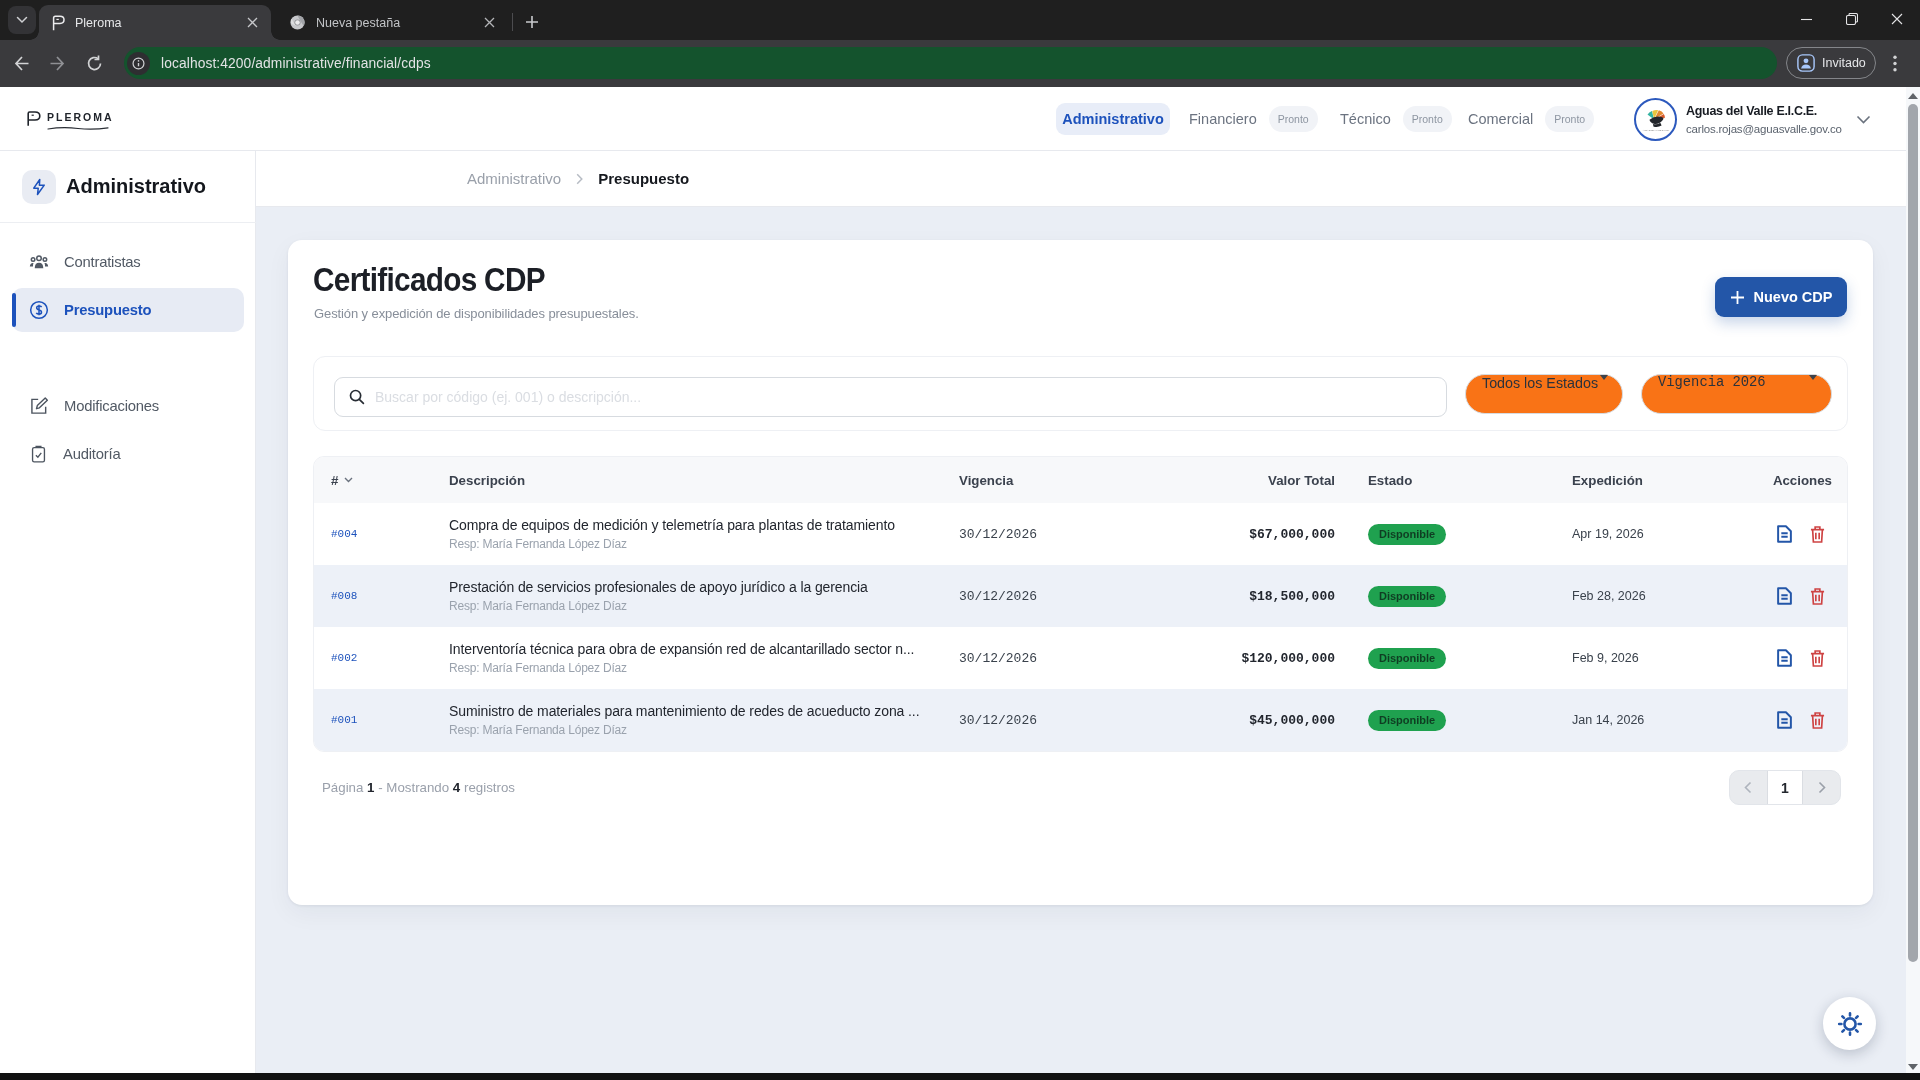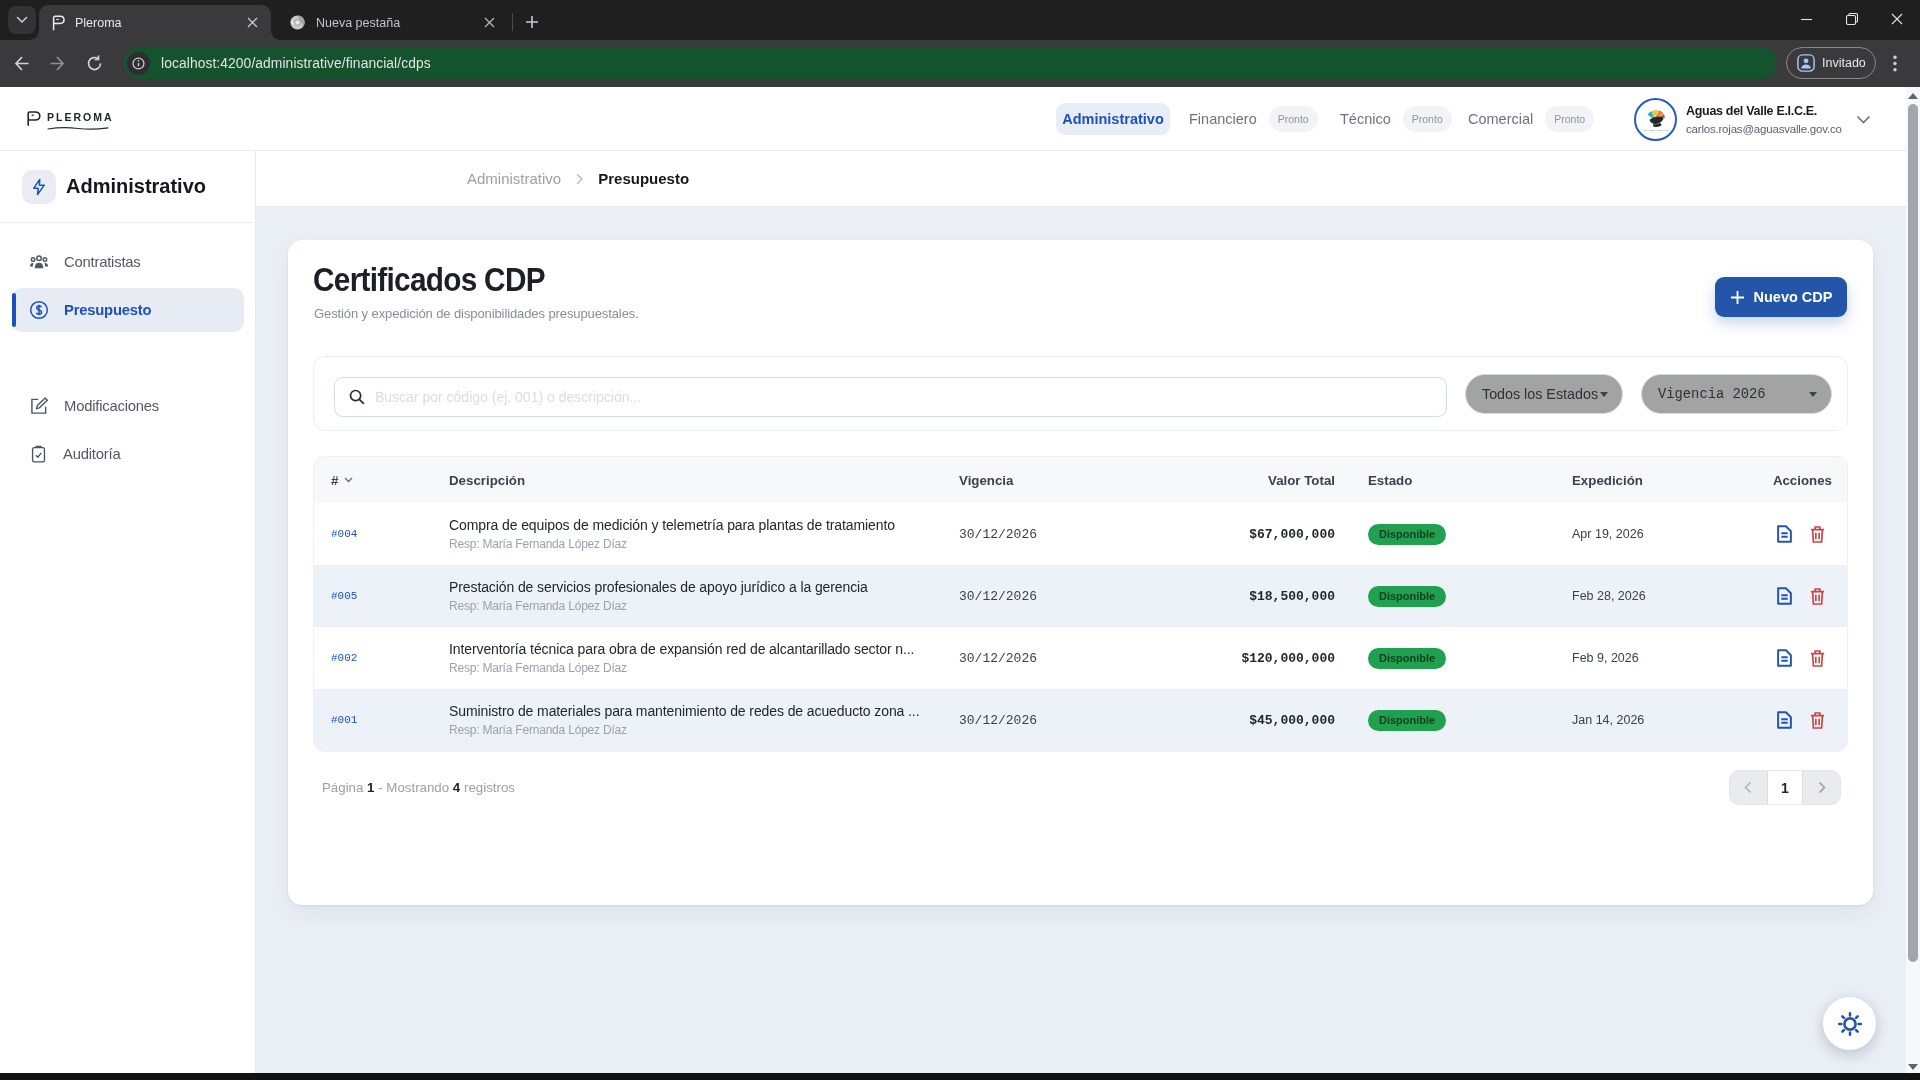--- a/index.html
+++ b/index.html
@@ -45,21 +45,21 @@
 
 #crumb{position:absolute;left:256px;top:151px;width:1664px;height:56px;background:#fff;border-bottom:1px solid #e7e9ee;display:flex;align-items:center;font-size:15px}
 #content{position:absolute;left:256px;top:207px;width:1650px;height:867px;background:#eaeef5}
 #card{position:absolute;left:32px;top:33px;width:1585px;height:665px;background:#fff;border-radius:14px;box-shadow:0 1px 3px rgba(25,35,60,.07),0 8px 24px rgba(25,35,60,.05)}
 #h1{position:absolute;left:25px;top:20px;font-size:34px;font-weight:bold;color:#1c1f26;letter-spacing:-.8px;transform:scaleX(.875);transform-origin:0 0}
 #subtitle{position:absolute;left:26px;top:66px;font-size:13px;color:#878e99;letter-spacing:-.1px}
 #newcdp{position:absolute;left:1427px;top:37px;width:132px;height:40px;background:#2356a8;border-radius:9px;color:#fff;font-size:14.5px;font-weight:bold;display:flex;align-items:center;justify-content:center;box-shadow:0 6px 14px rgba(35,86,168,.25)}
 #filters{position:absolute;left:25px;top:116px;width:1535px;height:75px;border:1px solid #eef0f4;border-radius:12px;background:#fff}
 #search{position:absolute;left:20px;top:20px;width:1113px;height:40px;border:1px solid #d7dbe0;border-radius:9px;display:flex;align-items:center}
 #search .ph{color:#dadde2;font-size:14px;margin-left:10px}
-.select{position:absolute;top:17px;height:40px;border:1px solid #d7dbe0;border-radius:20px;background:#a3a3a3;display:flex;align-items:center;font-size:14.3px;color:#2c323b}
+.select{position:absolute;top:17px;height:40px;border:1px solid #d7dbe0;border-radius:20px;background:#f97316;display:flex;font-size:14.3px;color:#2c323b}
 .caret{width:0;height:0;border-left:4.5px solid transparent;border-right:4.5px solid transparent;border-top:5.5px solid #3c424b;margin-left:auto}
 
 #twrap{position:absolute;left:25px;top:216px;width:1535px;border:1px solid #eef0f4;border-radius:11px;overflow:hidden}
 #thead{height:46px;background:#f7f8fa;display:flex;align-items:center;font-size:13.3px;color:#3b424e;font-weight:bold}
 .trow{height:62px;display:flex;align-items:center;position:relative}
 .trow.alt{background:#edf1f8}
 .cid{position:absolute;left:17px;font-family:"Liberation Mono",monospace;font-size:11px;font-weight:normal;color:#1d52bc}
 .cdesc{position:absolute;left:135px;width:500px}
 .cdesc .t{font-size:14px;color:#22262e;letter-spacing:-.1px}
 .cdesc .r{font-size:12px;color:#9aa2ad;margin-top:4px;letter-spacing:-.2px}
@@ -317,21 +317,21 @@
               <path d="M1.2 17.8 V1.2 H9.5 L14.8 6.5 V17.8 Z" fill="none" stroke="#2356a8" stroke-width="2.1" stroke-linejoin="round"></path>
               <path d="M4.6 8.6 H11.4 M4.6 12.4 H11.4" stroke="#2356a8" stroke-width="2.1"></path>
             </svg>
           <svg width="15" height="17" viewBox="0 0 16 18">
               <path d="M1 3.8 H15 M5.5 3.5 V1 H10.5 V3.5 M2.8 4 L3.6 17 H12.4 L13.2 4" fill="none" stroke="#ce4343" stroke-width="1.8"></path>
               <path d="M6.2 7 V14 M9.8 7 V14" stroke="#ce4343" stroke-width="1.8"></path>
             </svg>
         </span>
       </div>
       <div class="trow alt">
-        <span class="cid">#005</span>
+        <span class="cid">#008</span>
         <div class="cdesc">
             <div class="t">Prestación de servicios profesionales de apoyo jurídico a la gerencia</div>
             <div class="r">Resp: María Fernanda López Díaz</div>
           </div>
         <span class="cvig">30/12/2026</span>
         <span class="cval">$18,500,000</span>
         <span class="cbadge"><span class="badge">Disponible</span></span>
         <span class="cexp">Feb 28, 2026</span>
         <span class="cact">
           <svg width="15" height="18" viewBox="0 0 16 19">

